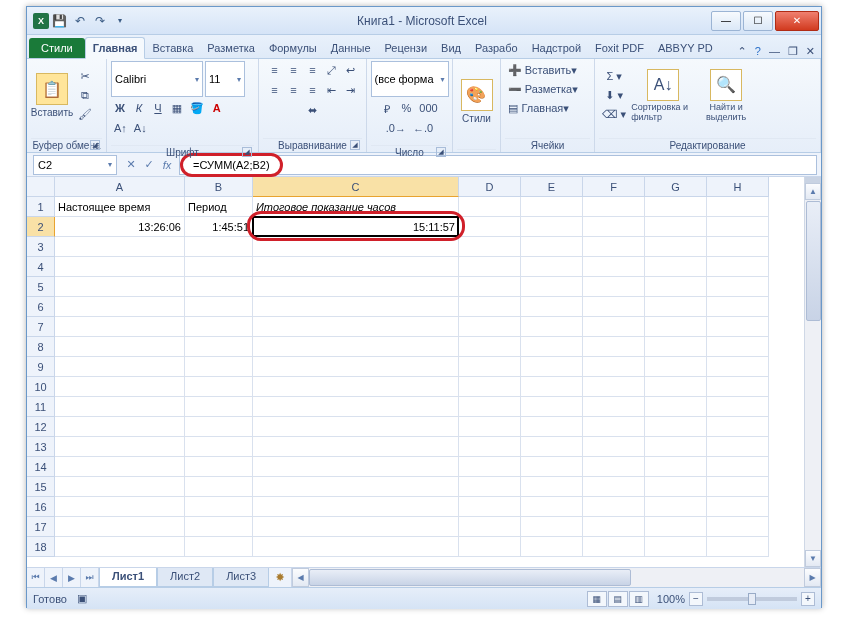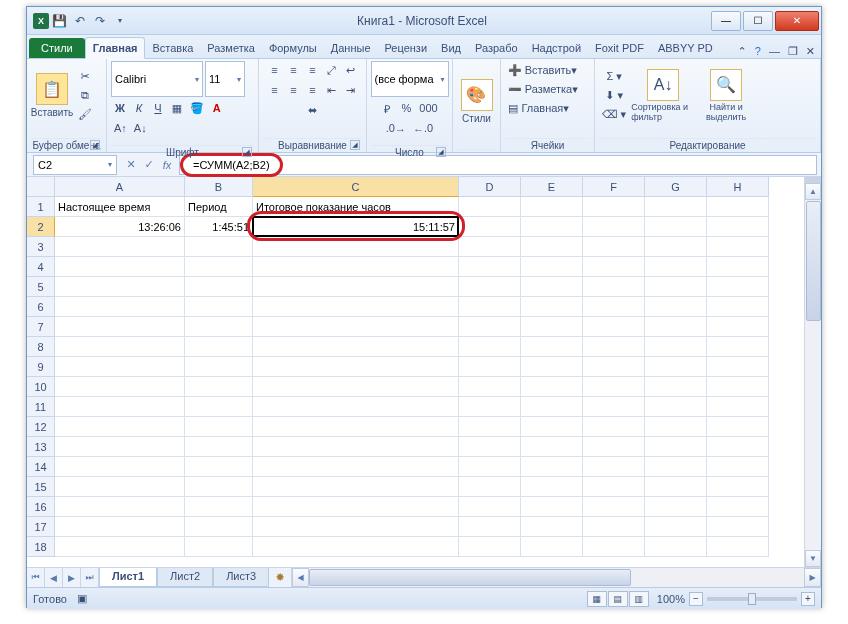--- a/index.html
+++ b/index.html
@@ -300,21 +300,21 @@
         <div class="rowhead">14</div>
         <div class="rowhead">15</div>
         <div class="rowhead">16</div>
         <div class="rowhead">17</div>
         <div class="rowhead">18</div>
       </div>
     <div class="cells" id="cells">
         <div class="cellrow">
           <div class="cell" style="width: 130px;">Настоящее время</div>
           <div class="cell" style="width: 68px;">Период</div>
-          <div class="cell" style="width: 206px;">Итоговое показание часов</div>
+          <div class="cell" style="width: 206px; font-style: italic;">Итоговое показание часов</div>
           <div class="cell" style="width: 62px;"></div>
           <div class="cell" style="width: 62px;"></div>
           <div class="cell" style="width: 62px;"></div>
           <div class="cell" style="width: 62px;"></div>
           <div class="cell" style="width: 62px;"></div>
         </div>
         <div class="cellrow">
           <div class="cell r" style="width: 130px;">13:26:06</div>
           <div class="cell r" style="width: 68px;">1:45:51</div>
           <div class="cell r" style="width: 206px;">15:11:57</div>

